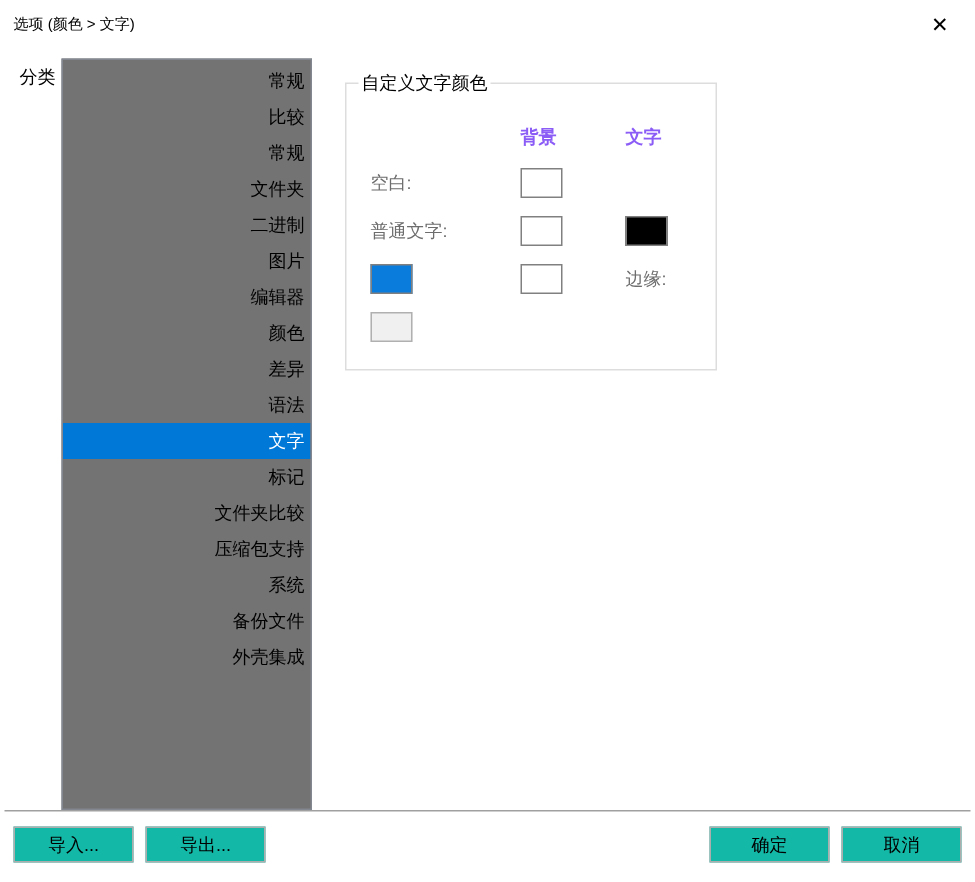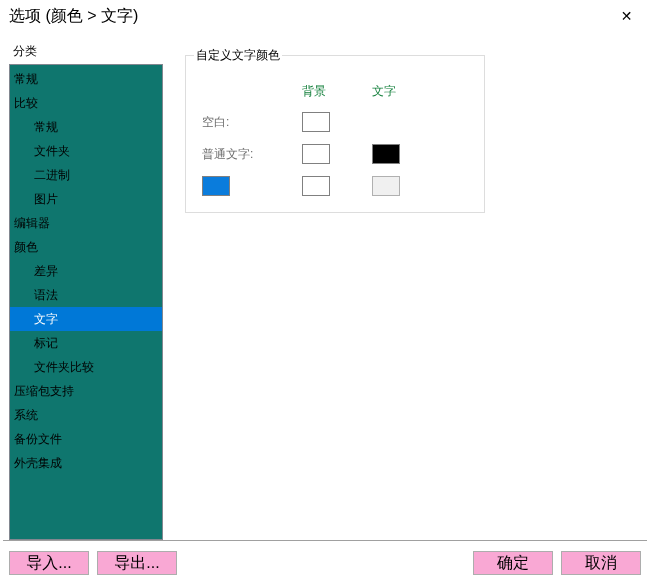--- a/index.html
+++ b/index.html
@@ -17,45 +17,46 @@
     flex-direction: column;
     border: 1px solid #fff;
   }
   .titlebar {
     height: 30px;
     display: flex;
     align-items: center;
     padding: 0 0 0 8px;
     background: #fff;
   }
-  .titlebar .title { flex: 1; font-size: 16px; }
+  .titlebar .title { flex: 1; font-size: 10px; }
   .titlebar .close {
     width: 45px; height: 30px;
     display: flex; align-items: center; justify-content: center;
     font-size: 14px;
   }
   .body {
     flex: 1;
     display: flex;
     padding: 8px 8px 0 8px;
     gap: 16px;
   }
   .leftcol {
-    width: 154px;
-    display: flex;
-    flex-direction: column;
+    width: 199px;
+    display: flex;
+    flex-direction: row;
+    text-align: right;
   }
   .cat-label {
     padding: 4px 4px;
     font-size: 12px;
   }
   .tree {
     flex: 1;
     border: 1px solid #828790;
-    background: #0f766e;
+    background: #737373;
     overflow-y: auto;
     padding: 2px 0;
   }
   .tree-item {
     padding: 2px 4px 2px 4px;
     line-height: 20px;
     white-space: nowrap;
     cursor: default;
   }
   .tree-item.depth0 { padding-left: 4px; }
@@ -75,44 +76,45 @@
     margin-bottom: 12px;
     margin-left: 2px;
   }
   .checkbox-box {
     width: 14px; height: 14px;
     border: 1px solid #333;
     background: #fff;
   }
   .fieldset {
     border: 1px solid #ddd;
-    padding: 12px 16px 4px 16px;
+    padding: 12px 16px 18px 16px;
     margin-left: 6px;
-    width: 300px;
+    width: 248px;
   }
   .fieldset-legend {
     position: relative;
     top: -21px;
     left: -8px;
     background: #fff;
     padding: 0 2px;
     display: inline-block;
     margin-bottom: -10px;
   }
   .color-grid {
     display: grid;
     grid-template-columns: 100px 70px 60px;
     row-gap: 12px;
     align-items: center;
     color: #6d6d6d;
   }
   .color-grid .hdr {
     font-size: 12px;
     text-align: left;
-    color: #15803d;
+    color: #8b5cf6;
+    font-weight: bold;
   }
   .swatch {
     width: 28px; height: 20px;
     border: 1px solid #808080;
     background: #fff;
   }
   .swatch[data-color="white"] { background: #ffffff; }
   .swatch[data-color="black"] { background: #000000; }
   .swatch[data-color="blue"]  { background: #0a7cdc; }
   .swatch[data-color="none"]  { background: #f0f0f0; border-color: #b0b0b0; }
@@ -120,23 +122,23 @@
     display: flex;
     padding: 10px 8px 12px 8px;
     gap: 8px;
     align-items: center;
   }
   .footer .spacer { flex: 1; }
   .btn {
     min-width: 80px;
     height: 24px;
     border: 1px solid #adadad;
-    background: #f9a8d4;
+    background: #14b8a6;
     font-family: inherit;
-    font-size: 16px;
+    font-size: 12px;
     padding: 0 10px;
     cursor: default;
   }
   .hr-bottom {
     height: 1px;
     background: #a0a0a0;
     margin: 0 2px;
   }
 </style>
 </head>
@@ -193,20 +195,21 @@
             </div>
             <div>
               <div class="swatch" data-color="black"></div>
             </div>
             <div>
               <div class="swatch" data-color="blue"></div>
             </div>
             <div>
               <div class="swatch" data-color="white"></div>
             </div>
+            <div>边缘:</div>
             <div>
               <div class="swatch" data-color="none"></div>
             </div>
             <div></div>
           </div>
       </div>
     </div>
 
   </div>
 

